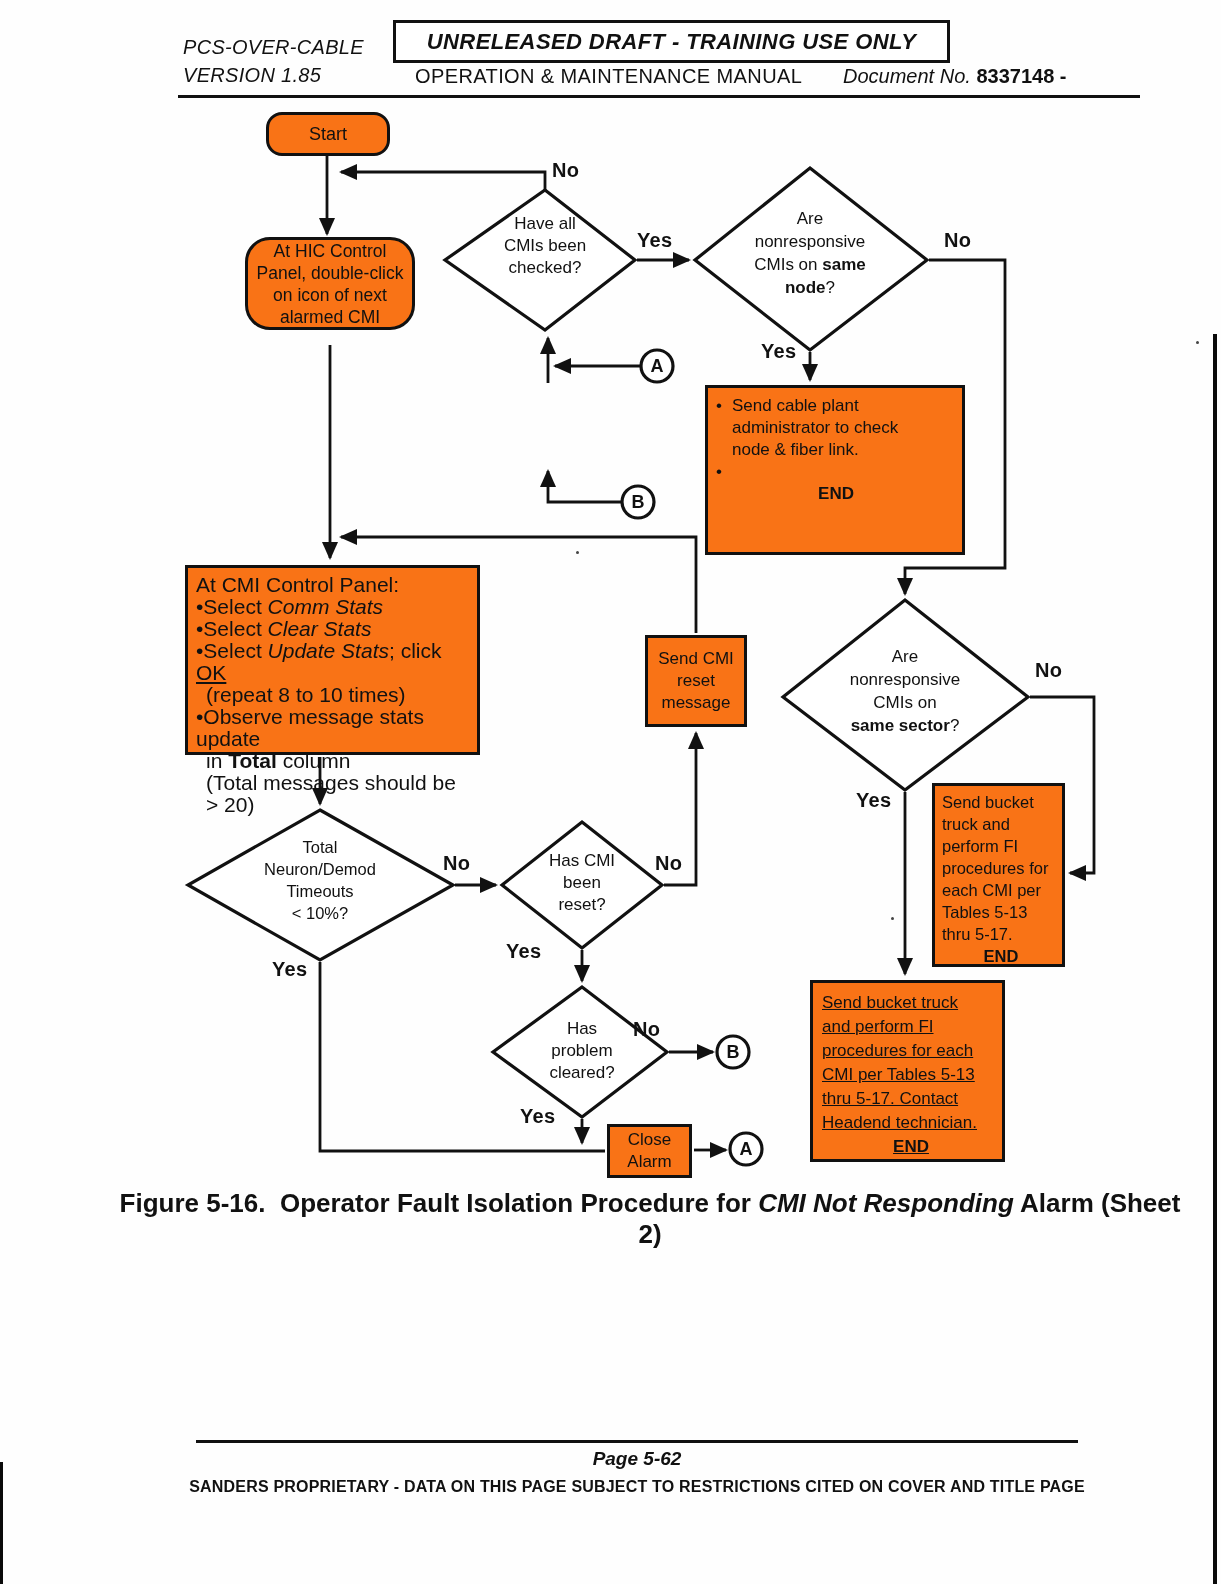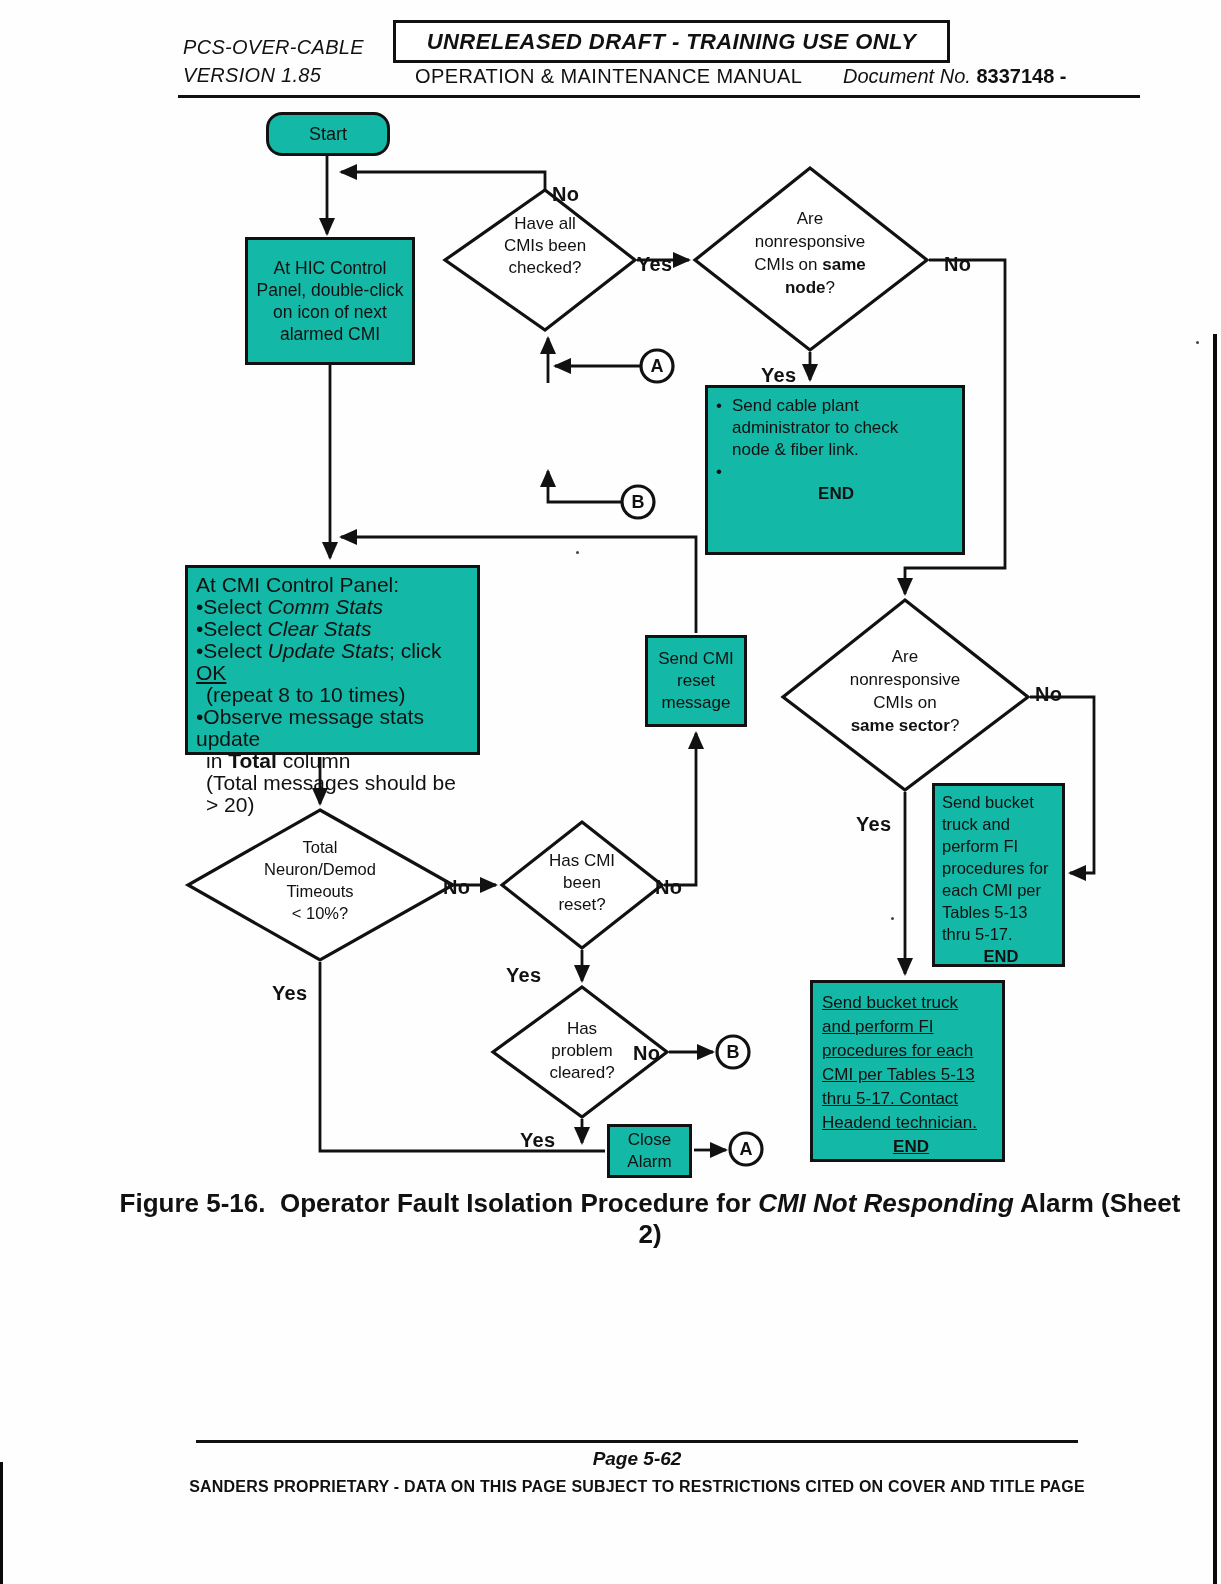--- a/index.html
+++ b/index.html
@@ -1,24 +1,24 @@
 <!DOCTYPE html>
 <html><head>
 <meta charset="utf-8">
 <style>
   html,body{margin:0;padding:0;background:#e8e8e8;}
   #page{position:relative;width:1221px;height:1584px;background:#fefefe;
         font-family:"Liberation Sans","DejaVu Sans",sans-serif;color:#111;overflow:hidden;}
   .abs{position:absolute;}
   svg.flow{position:absolute;left:0;top:0;pointer-events:none;}
-  .box{position:absolute;border:3px solid #111;background:#14b8a6;box-sizing:border-box;
+  .box{position:absolute;border:3px solid #111;background:#f97316;box-sizing:border-box;
        font-size:17px;line-height:22px;color:#111;}
   .vcenter{display:flex;flex-direction:column;align-items:center;justify-content:center;text-align:right;}
   .dtext{position:absolute;text-align:center;font-size:17px;line-height:22px;color:#111;}
-  .lbl{position:absolute;font-weight:bold;font-size:20px;color:#111;letter-spacing:.3px;margin-top:24px;}
+  .lbl{position:absolute;font-weight:bold;font-size:20px;color:#111;letter-spacing:.3px;}
   .clabel{position:absolute;width:32px;height:32px;display:flex;align-items:center;justify-content:center;
           font-weight:bold;font-size:18px;color:#111;}
   .ital{font-style:italic;}
   .bold{font-weight:bold;}
   .und{text-decoration:underline;}
   .ind{padding-left:10px;}
   .bul{display:flex;}
   .bul .bm{width:16px;flex:none;}
   .endrow{text-align:center;font-weight:bold;}
   .hdr-it{font-style:italic;font-size:20px;letter-spacing:.3px;}
@@ -80,21 +80,21 @@
       <circle cx="638" cy="502" r="16"></circle>
       <circle cx="733" cy="1052" r="16"></circle>
       <circle cx="746" cy="1149" r="16"></circle>
     </g>
   </svg>
 
   <div class="box vcenter" style="left:266px;top:112px;width:124px;height:44px;border-radius:16px;font-size:18px;">
     <span>Start</span>
   </div>
 
-  <div class="box vcenter" style="left:245px;top:237px;width:170px;height:128px;font-size:17.5px;">
+  <div class="box vcenter" style="left:245px;top:237px;width:170px;height:93px;font-size:17.5px;border-radius:25px;">
     <div>At HIC Control</div>
     <div>Panel, double-click</div>
     <div>on icon of next</div>
     <div>alarmed CMI</div>
   </div>
 
 
   <div class="box" style="left:705px;top:385px;width:260px;height:170px;padding:7px 6px 0 8px;">
     <div class="bul">
       <span class="bm">•</span>

